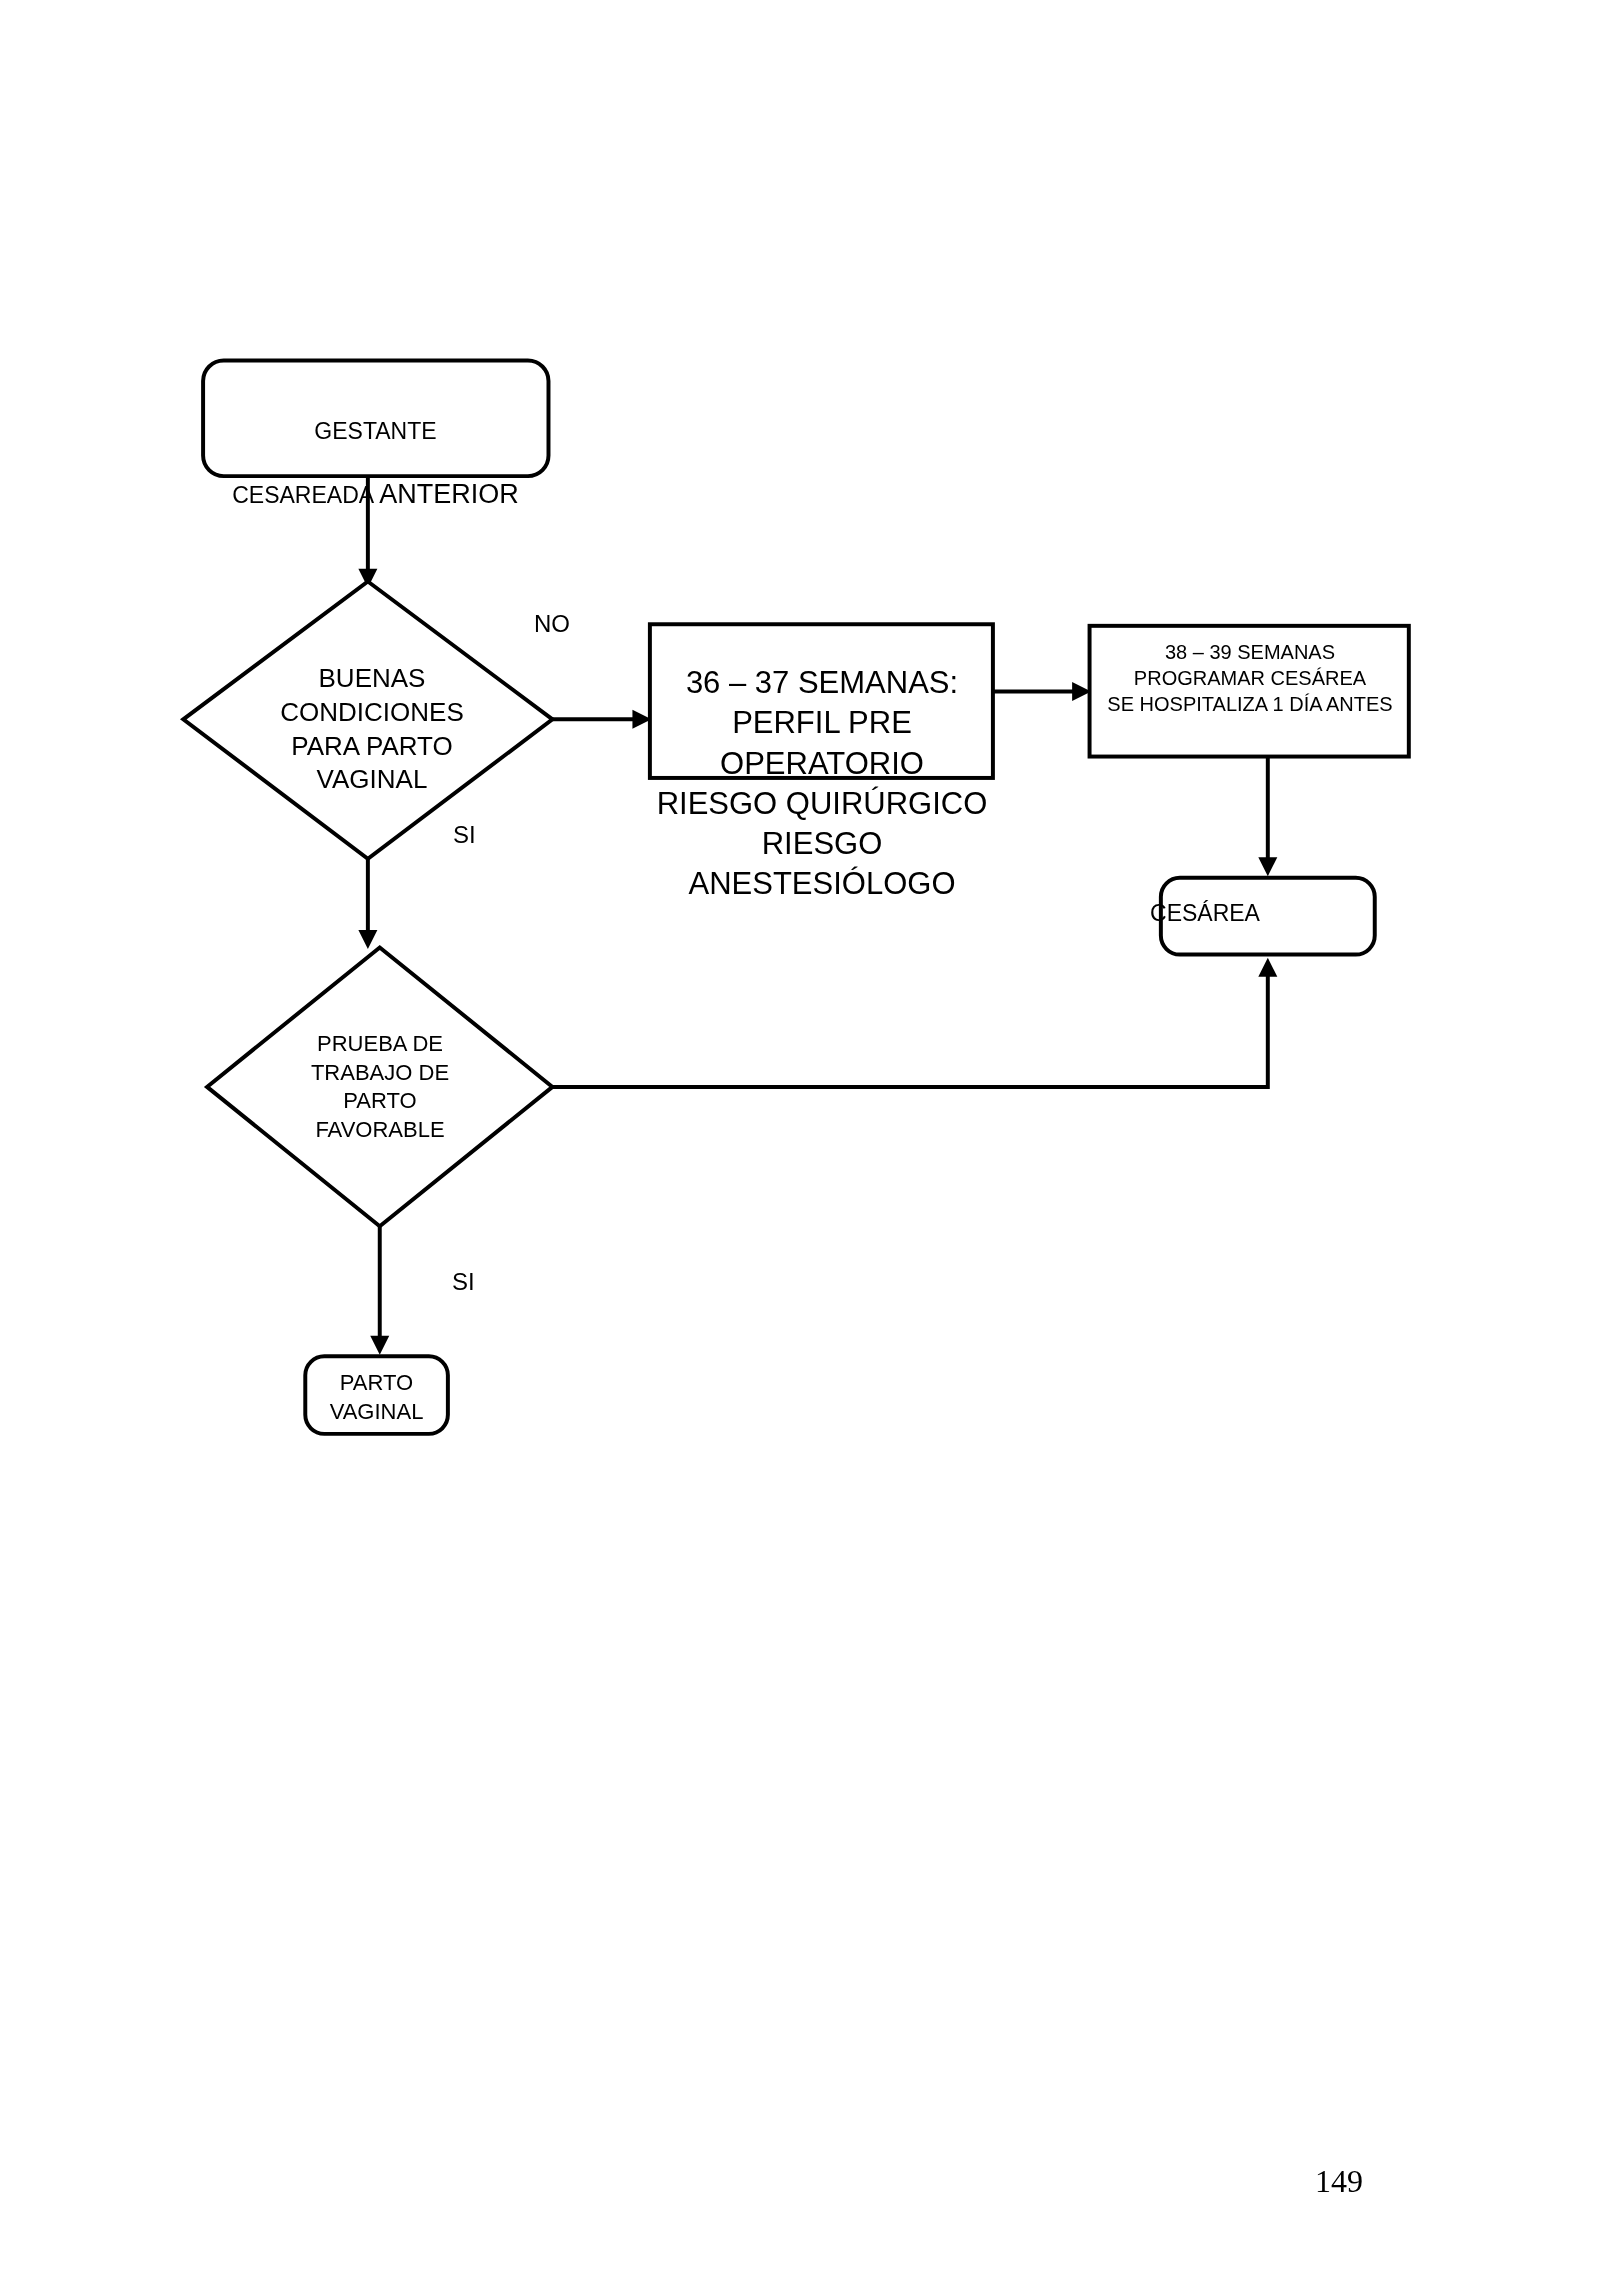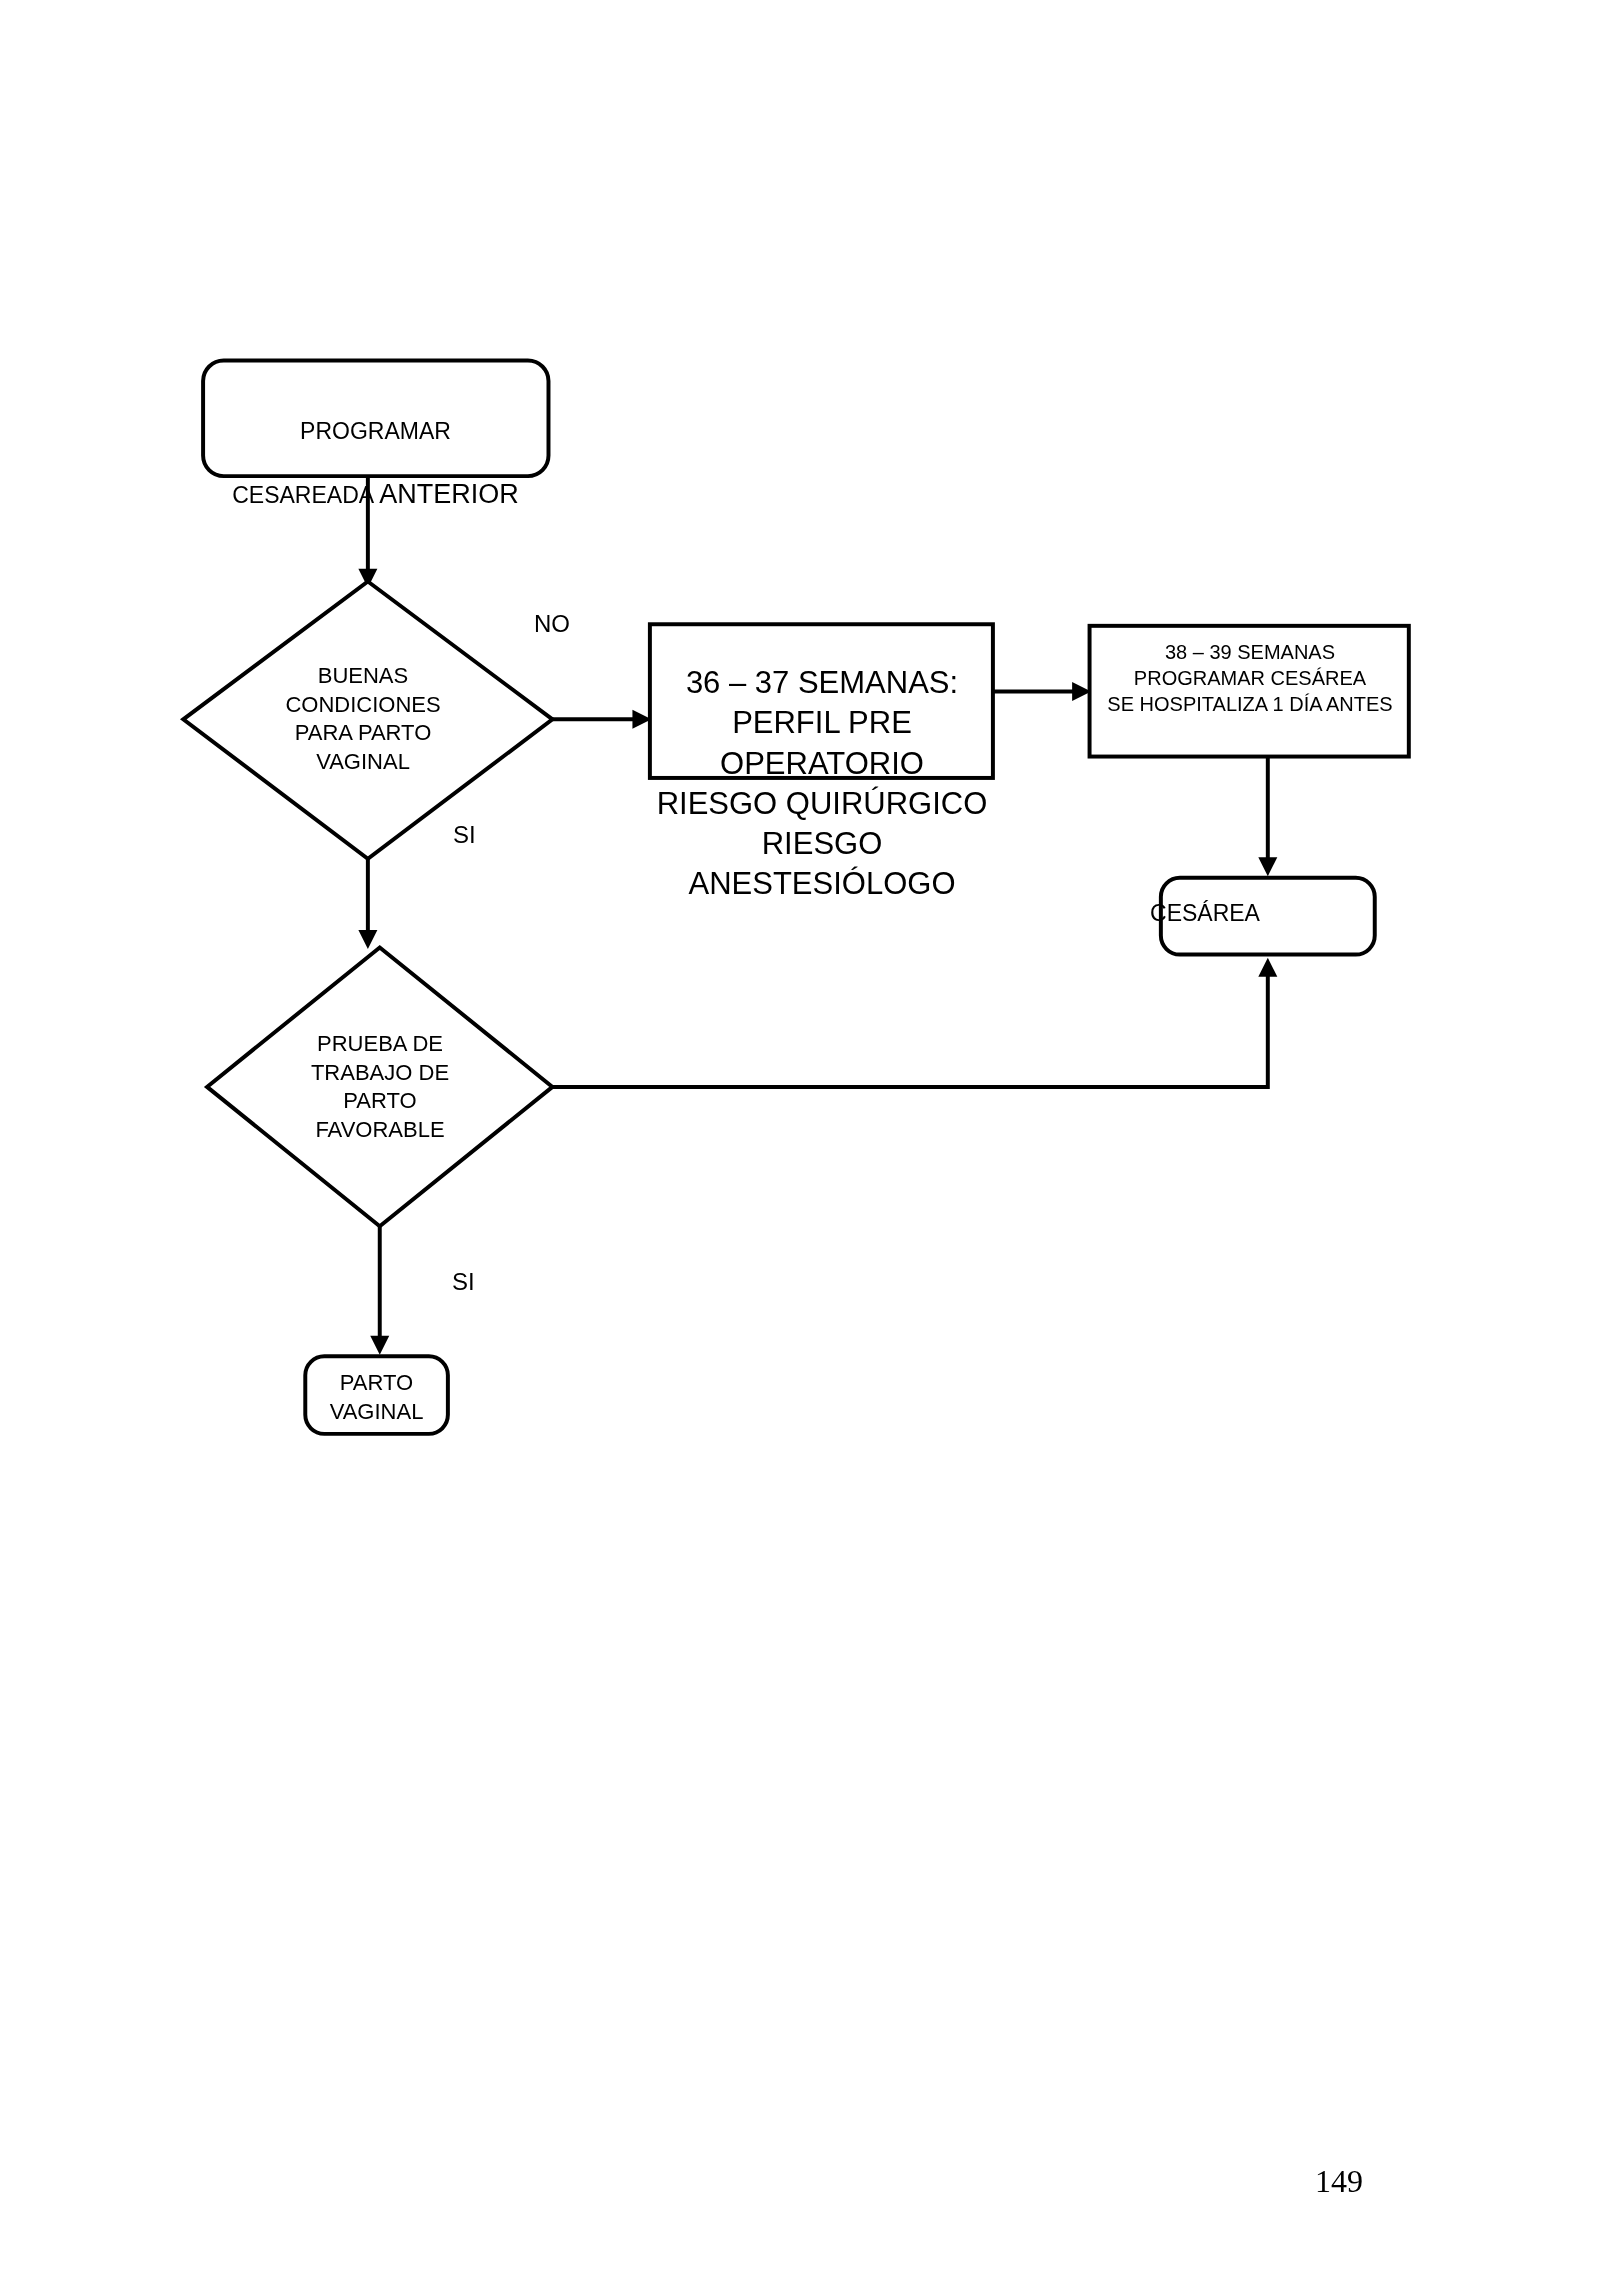--- a/index.html
+++ b/index.html
@@ -49,21 +49,21 @@
   }
   .edge-label {
     position: absolute;
     white-space: pre-line;
     pointer-events: none;
   }
 
   .t-start      { left: 203px; top: 387px;  width: 345px; font-size: 23px; }
   .t-start .big { font-size: 27px; }
 
-  .t-dec1  { left: 191px; top: 662px;  width: 344px; font-size: 22px; }
+  .t-dec1  { left: 200px; top: 662px;  width: 344px; font-size: 26px; }
   .t-box2  { left: 650px; top: 639px;  width: 344px; font-size: 31px; margin-top: 24px; }
   .t-box3  { left: 1090px; top: 639px; width: 320px; font-size: 20px; }
   .t-ces   { left: 1098px; top: 899px; width: 214px; font-size: 23px; }
   .t-dec2  { left: 208px; top: 1030px; width: 344px; font-size: 22px; text-align: center; }
   .t-parto { left: 305px; top: 1369px; width: 143px; font-size: 22px; }
 
   .l-no1 { left: 534px;  top: 610px;  font-size: 24px; }
   .l-si1 { left: 453px;  top: 821px; font-size: 24px; }
   .l-no2 { left: 765px;  top: 990px; width: 487px; font-size: 20.6px; text-align: right; line-height: 1.28; }
   .l-si2 { left: 452px;  top: 1268px; font-size: 24px; }
@@ -124,21 +124,21 @@
     <path d="M697,1372 L1600,1372 L1600,1225" stroke="#000000" stroke-width="5" fill="none"></path>
     <path d="M1588,1233 L1612,1233 L1600,1209 Z" fill="#000000"></path>
 
     <path d="M479,1548 L479,1694" stroke="#000000" stroke-width="5" fill="none"></path>
     <path d="M467,1686 L491,1686 L479,1710 Z" fill="#000000"></path>
 
     <rect x="385" y="1712" width="180" height="98" rx="24" ry="24" fill="#ffffff" stroke="#000000" stroke-width="5"></rect>
   </svg>
 
   <div class="node-text t-start">
-    <div>PROGRAMAR</div>
+    <div>GESTANTE</div>
     <div><span>CESAREADA </span><span class="big">ANTERIOR</span></div>
   </div>
 
   <div class="node-text t-dec1">BUENAS
 CONDICIONES
 PARA PARTO
 VAGINAL</div>
 
   <div class="node-text t-box2">36 – 37 SEMANAS:
 PERFIL PRE OPERATORIO

